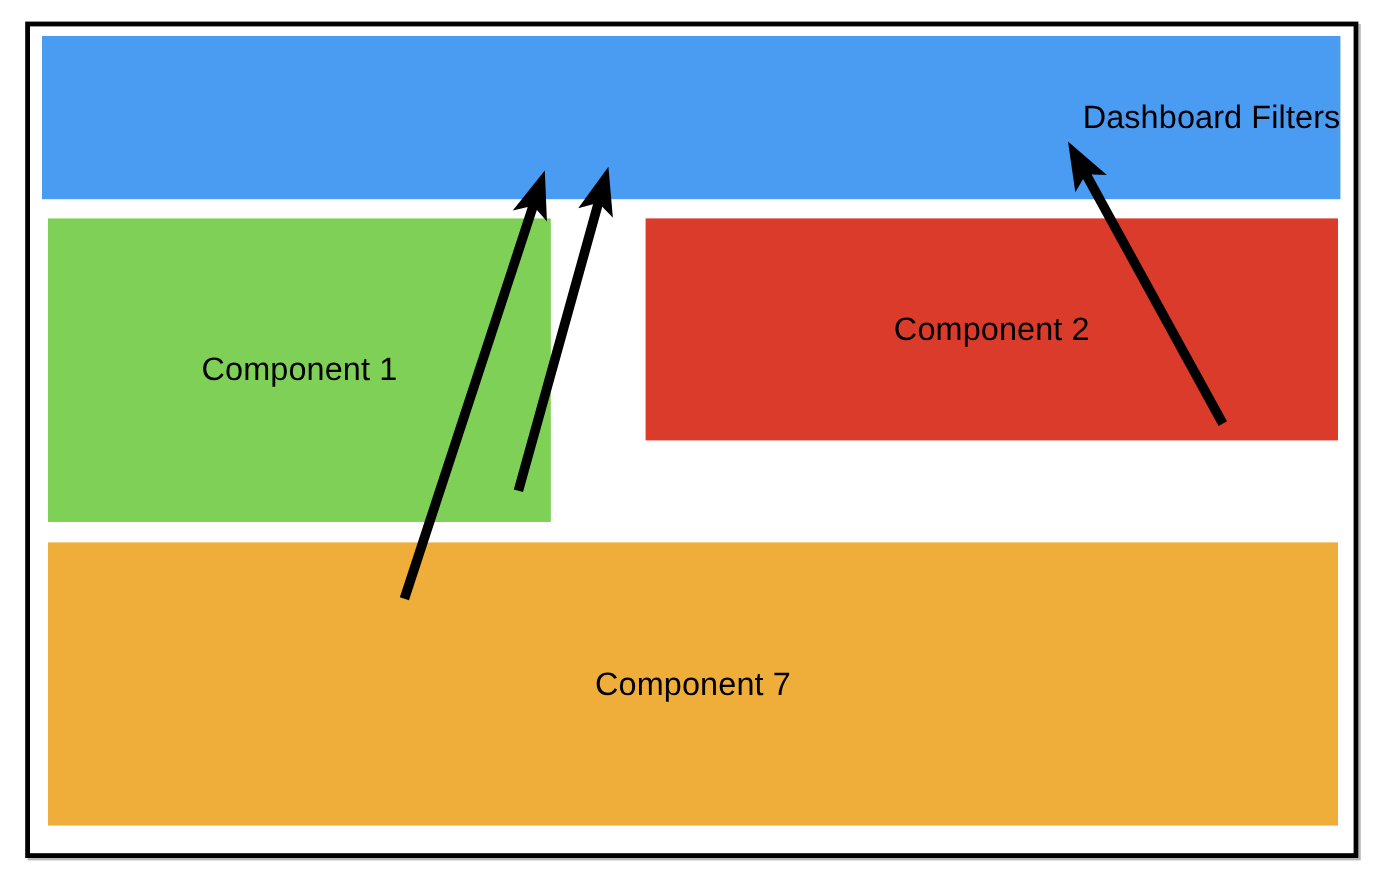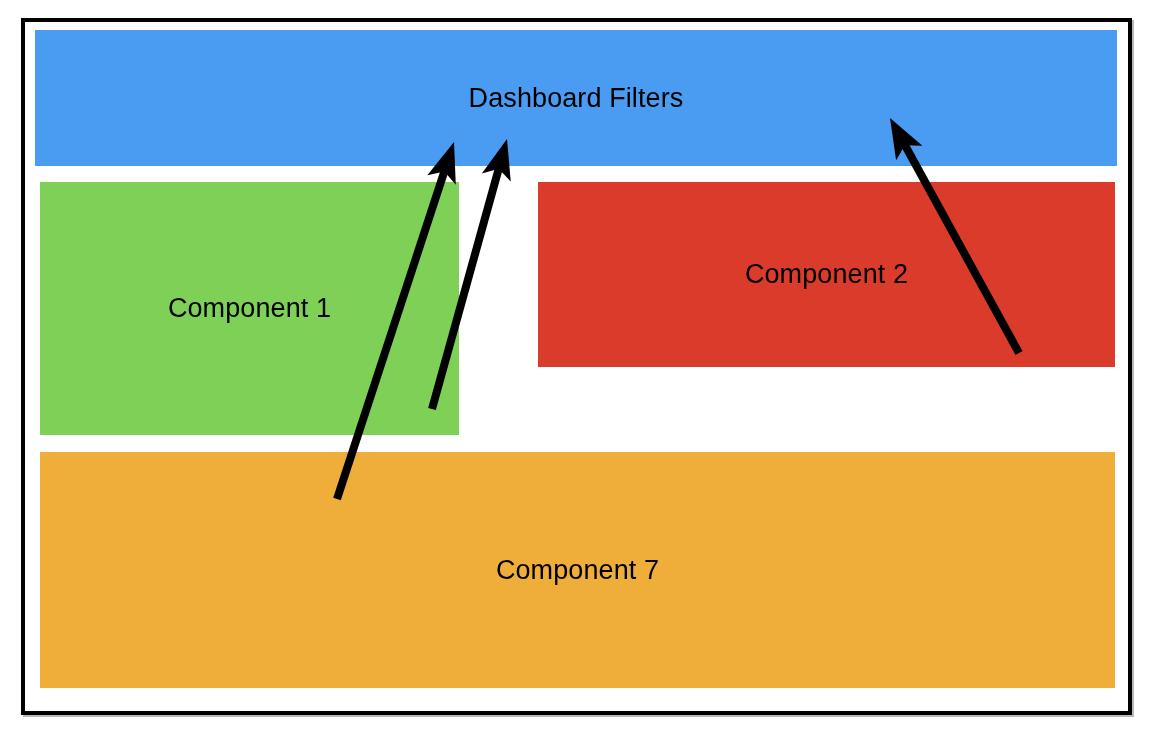--- a/index.html
+++ b/index.html
@@ -81,21 +81,21 @@
 </style>
 </head>
 <body>
 
 <div id="canvas">
   <div id="frame" style="border-color: rgb(0, 0, 0);">
 
     
   </div>
 
-  <div class="block" id="block-filters" style="background: rgb(74, 155, 242);">
+  <div class="block" id="block-filters" style="background: rgb(74, 155, 242); justify-content: flex-end;">
     <span class="label">Dashboard Filters</span>
   </div>
 
   <div class="block" id="block-c1" style="background: rgb(126, 209, 86);">
     <span class="label">Component 1</span>
   </div>
 
   <div class="block" id="block-c2" style="background: rgb(218, 59, 42);">
     <span class="label">Component 2</span>
   </div>

